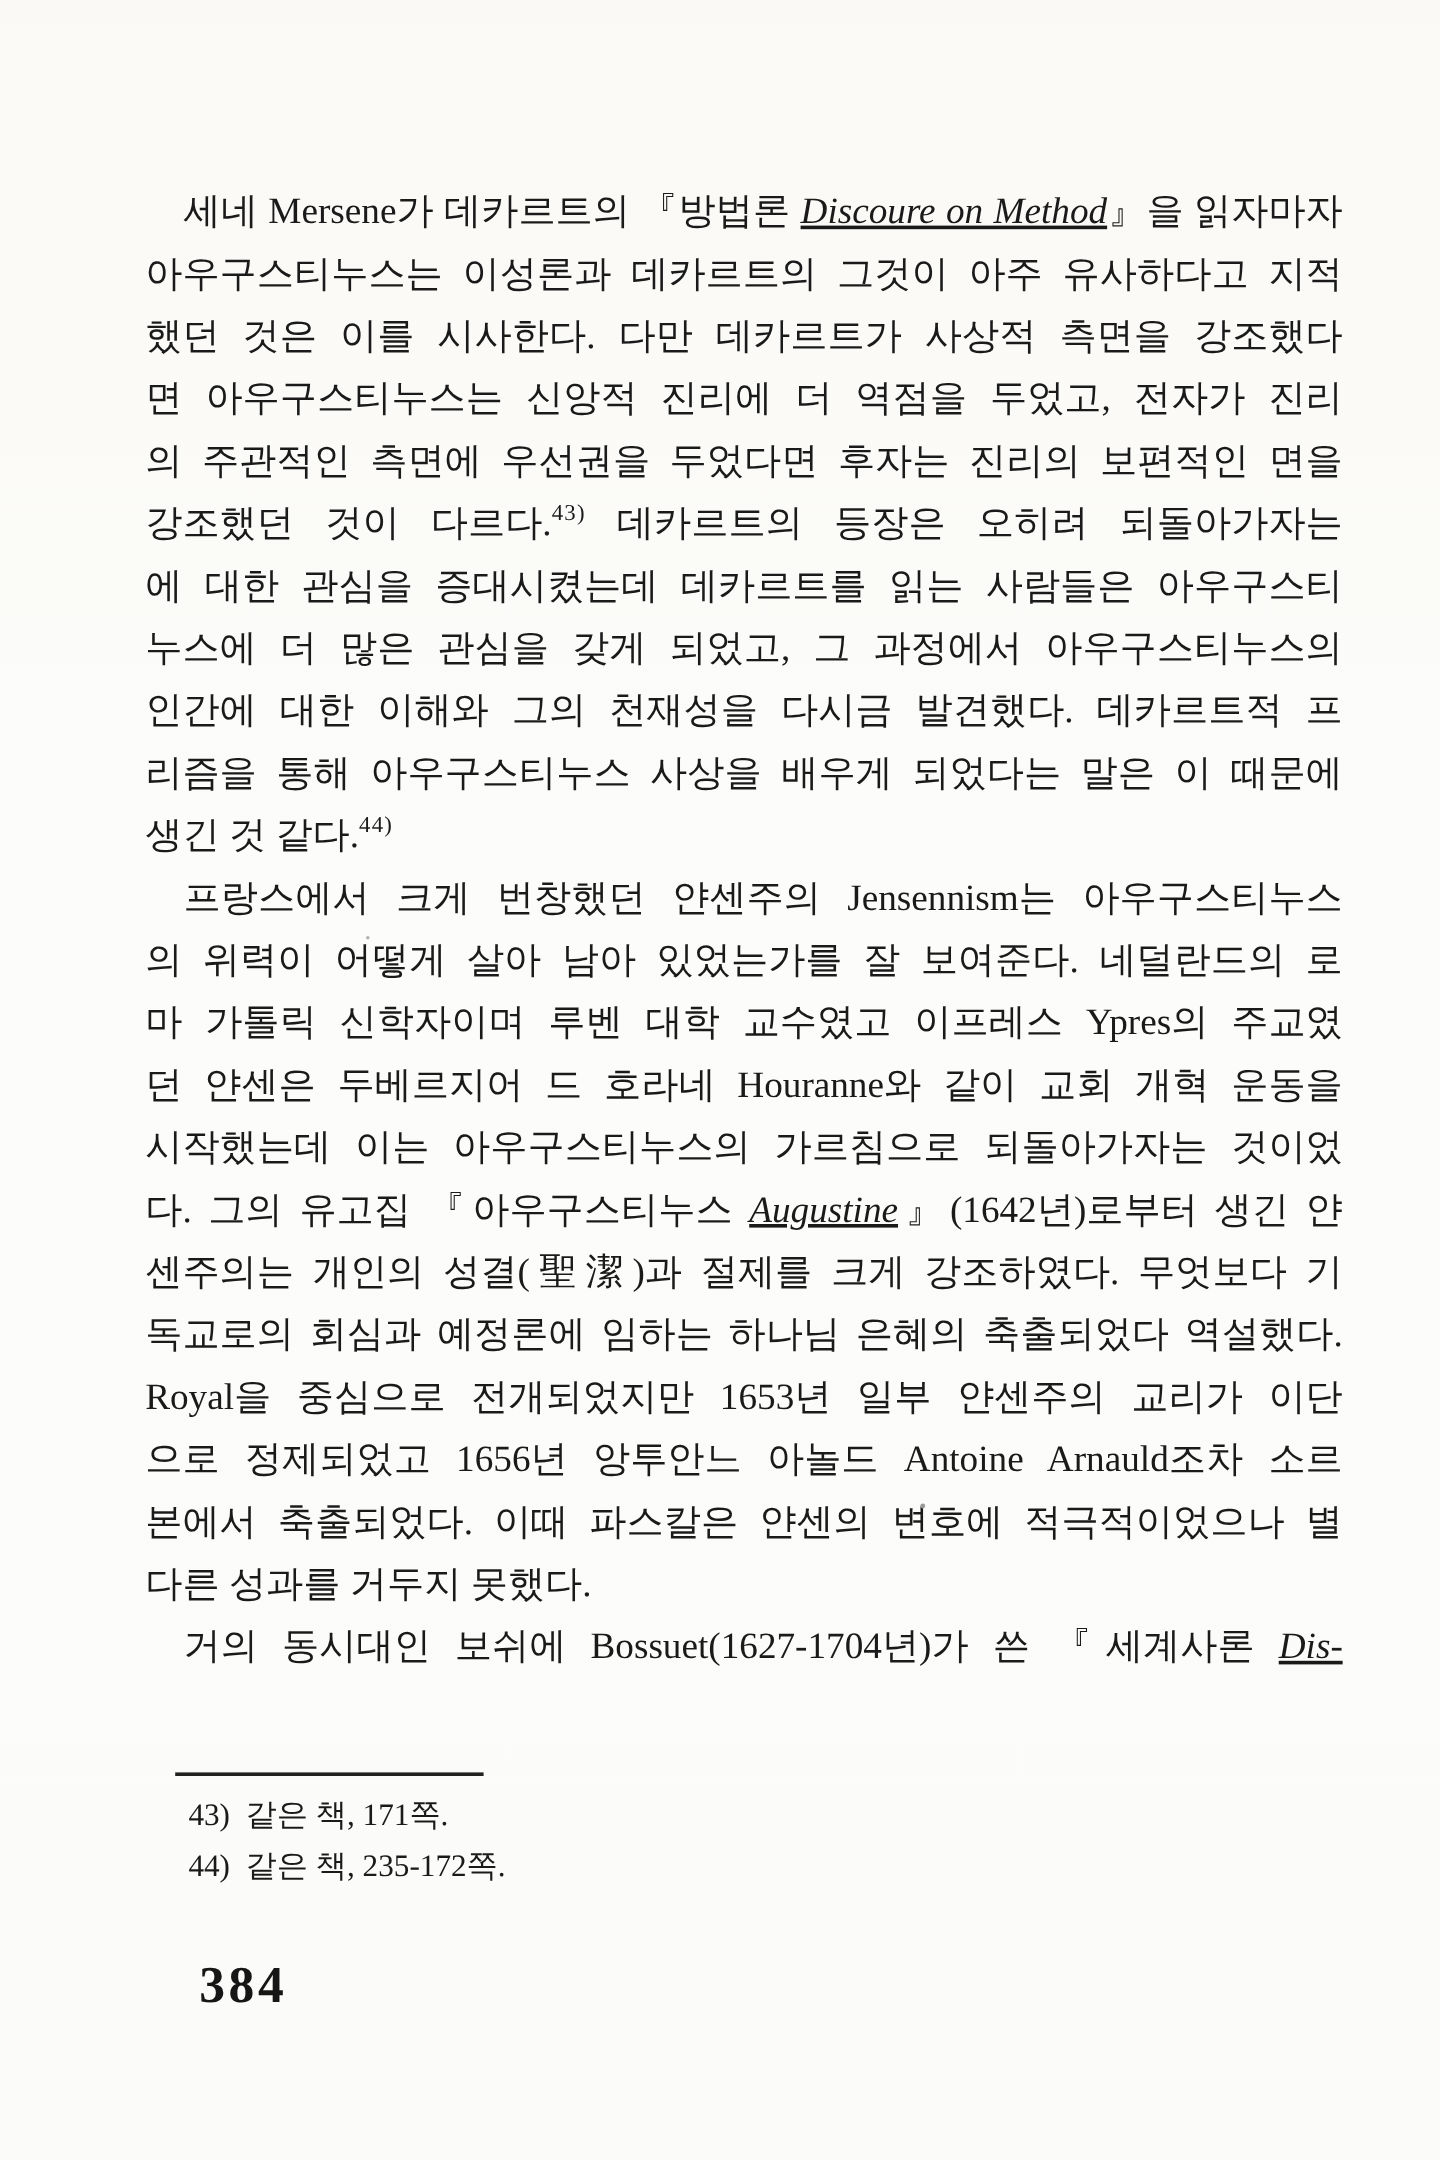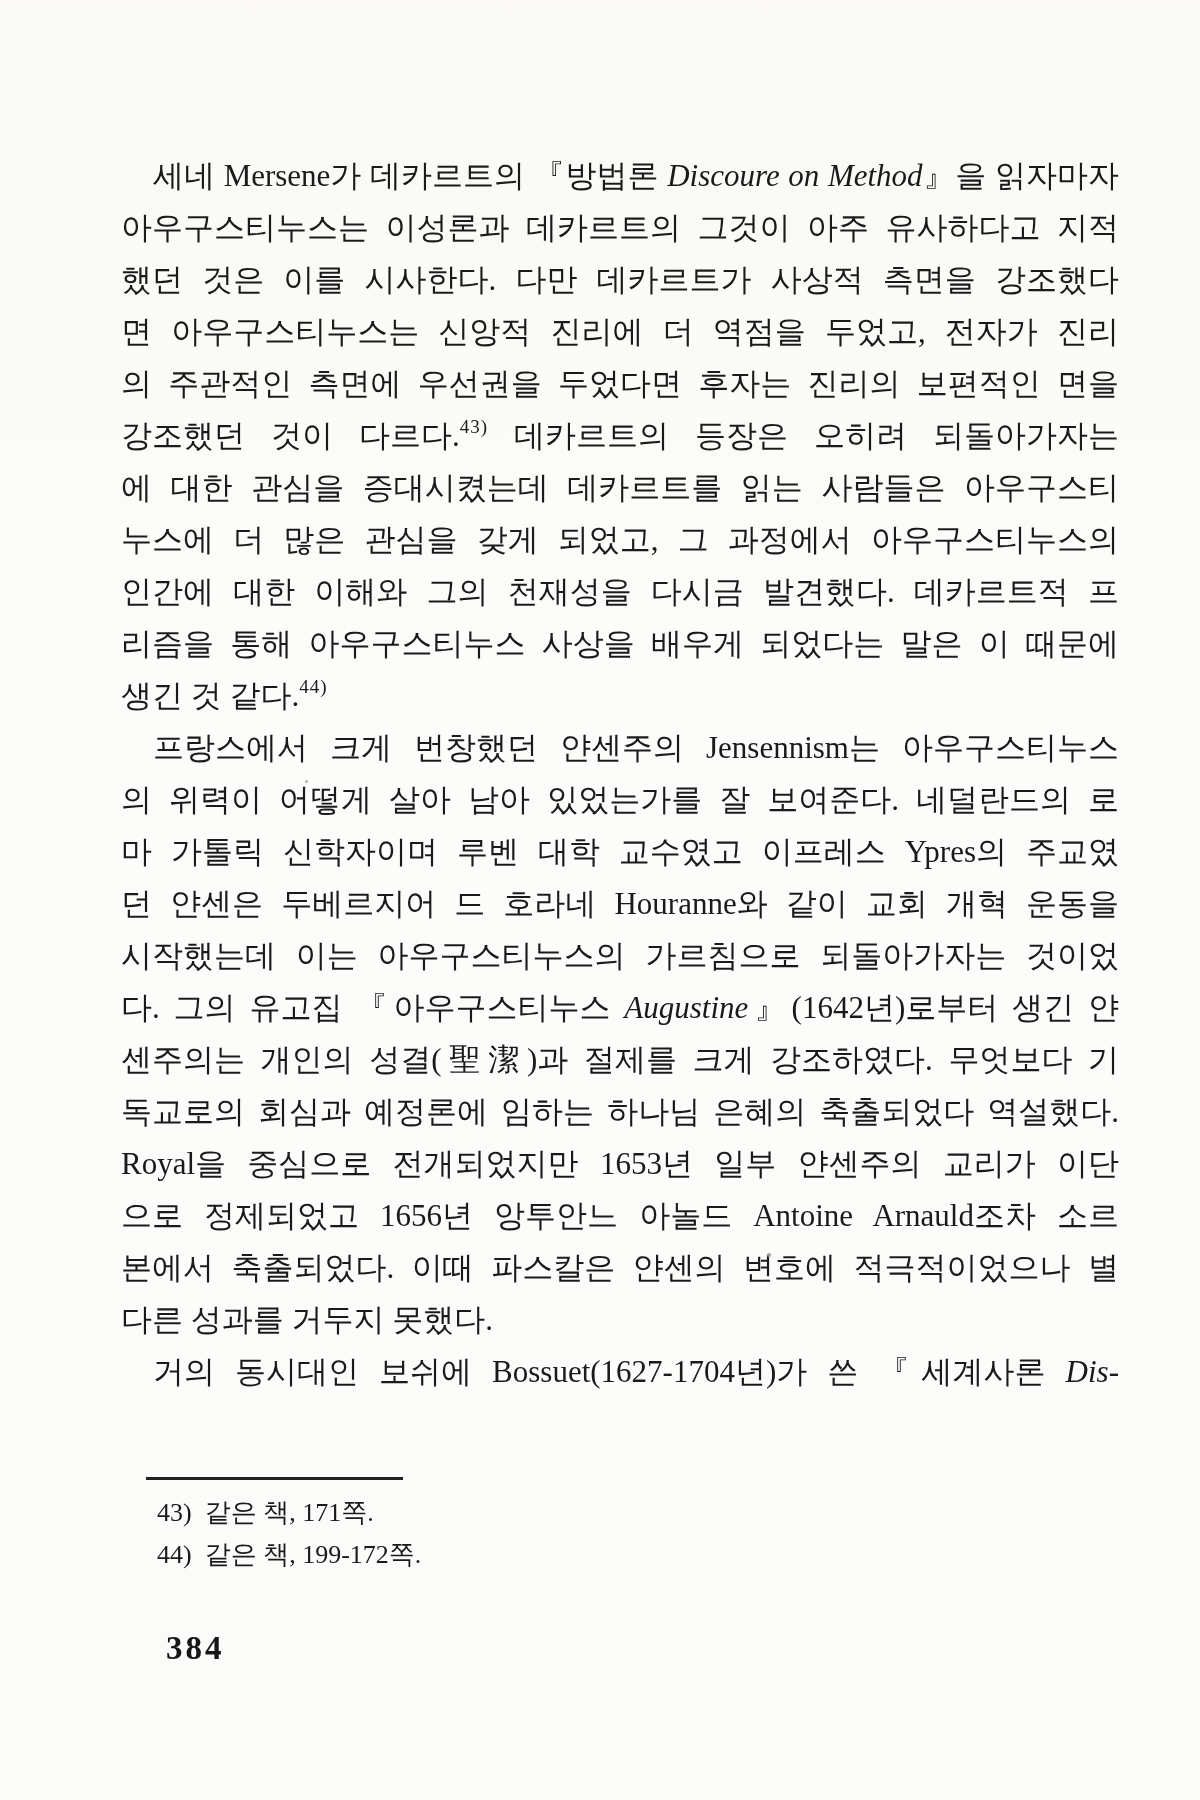--- a/index.html
+++ b/index.html
@@ -23,21 +23,21 @@
     height: 52px;
     line-height: 52px;
     font-size: 31px;
     text-align: justify;
     text-align-last: justify;
     overflow: hidden;
     white-space: normal;
   }
   .line.indent { text-indent: 32px; }
   .line.flush { text-align-last: left; }
-  .line i { font-style: italic; }
+  .line i { font-style: italic; text-decoration: underline; }
   .line sup {
     font-size: 19px;
     line-height: 0;
     vertical-align: 13px;
     letter-spacing: 1px;
   }
   .footnote-rule {
     position: absolute;
     left: 146px; top: 1477px;
     width: 257px; height: 3px;
@@ -46,21 +46,21 @@
   .footnotes {
     position: absolute;
     left: 157px; top: 1492px;
     font-size: 26px;
   }
   .footnote-line { line-height: 42px; }
   .fn-label { margin-right: 13px; }
   .page-number {
     position: absolute;
     left: 166px; top: 1630px;
-    font-size: 33px;
+    font-size: 43px;
     font-weight: 700;
     letter-spacing: 3px;
     color: #161616;
   }
   .speck {
     position: absolute;
     border-radius: 50%;
     background: #9a9a96;
   }
   .speck.s1 { left: 767px; top: 1253px; width: 4px; height: 4px; }
@@ -92,18 +92,18 @@
       <div class="line"><span>독교로의 회심과 예정론에 임하는 하나님 은혜의 축출되었다 역설했다.</span></div>
       <div class="line"><span>Royal을 중심으로 전개되었지만 1653년 일부 얀센주의 교리가 이단</span></div>
       <div class="line"><span>으로 정제되었고 1656년 앙투안느 아놀드 Antoine Arnauld조차 소르</span></div>
       <div class="line"><span>본에서 축출되었다. 이때 파스칼은 얀센의 변호에 적극적이었으나 별</span></div>
       <div class="line flush"><span>다른 성과를 거두지 못했다.</span></div>
       <div class="line indent"><span>거의 동시대인 보쉬에 Bossuet(1627-1704년)가 쓴 『세계사론 </span><i>Dis-</i></div>
     </div>
   <div class="footnote-rule"></div>
   <div class="footnotes">
       <div class="footnote-line"><span class="fn-label">43)</span><span>같은 책, 171쪽.</span></div>
-      <div class="footnote-line"><span class="fn-label">44)</span><span>같은 책, 199-172쪽.</span></div>
+      <div class="footnote-line"><span class="fn-label">44)</span><span>같은 책, 235-172쪽.</span></div>
     </div>
   <div class="page-number">384</div>
   <div class="speck s1"></div>
   <div class="speck s2"></div>
 </div>
 
 </body></html>

